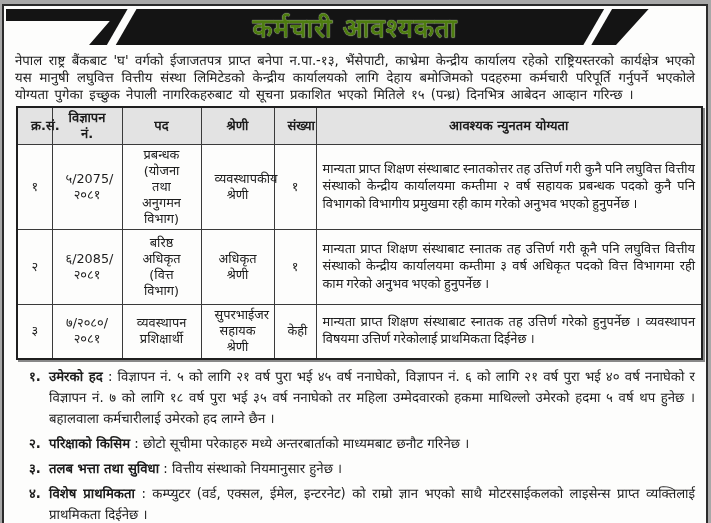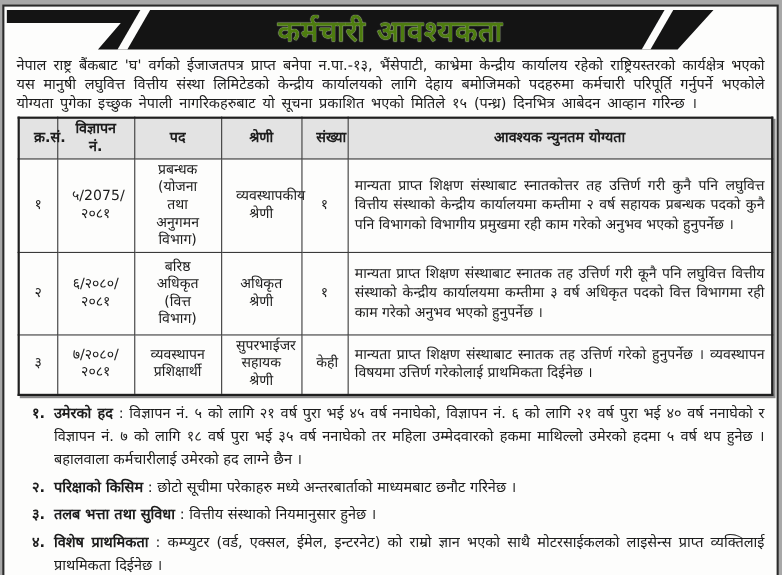--- a/index.html
+++ b/index.html
@@ -42,21 +42,21 @@
     box-shadow:2px 2px 0 rgba(40,40,40,.55);
   }
   th,td{
     border:1px solid #3a3a3a; font-size:12.8px; line-height:16px;
     padding:2px 13px; vertical-align:middle; text-align:center;
   }
   thead th{
     background:var(--header-bg); font-weight:bold; height:27px; font-size:13px;
   }
   td.qual{
-    text-align:justify; padding:3px 6px; line-height:17.5px;
+    text-align:justify; padding:3px 6px; line-height:17.5px;font-family:Liberation Serif, serif;
   }
   tr.r1 td{height:83px;} tr.r2 td{height:75px;} tr.r3 td{height:54px;}
   
   .notes{margin-top:6px; font-size:13.2px;}
   .notes-label{font-weight:bold; font-size:13.5px;}
   .note-item{
     position:relative; padding-left:34px; margin-top:4px;
     line-height:21px; text-align:justify;
   }
   .note-no{position:absolute; left:14px; font-weight:bold;}
@@ -102,21 +102,21 @@
       <tr class="r1">
         <td>१</td>
         <td>५/2075/ २०८१</td>
         <td>प्रबन्धक (योजना तथा अनुगमन विभाग)</td>
         <td>व्यवस्थापकीय श्रेणी</td>
         <td>१</td>
         <td class="qual">मान्यता प्राप्त शिक्षण संस्थाबाट स्नातकोत्तर तह उत्तिर्ण गरी कुनै पनि लघुवित्त वित्तीय संस्थाको केन्द्रीय कार्यालयमा कम्तीमा २ वर्ष सहायक प्रबन्धक पदको कुनै पनि विभागको विभागीय प्रमुखमा रही काम गरेको अनुभव भएको हुनुपर्नेछ ।</td>
       </tr>
       <tr class="r2">
         <td>२</td>
-        <td>६/२०८०/ २०८१</td>
+        <td>६/2085/ २०८१</td>
         <td>बरिष्ठ अधिकृत (वित्त विभाग)</td>
         <td>अधिकृत श्रेणी</td>
         <td>१</td>
         <td class="qual">मान्यता प्राप्त शिक्षण संस्थाबाट स्नातक तह उत्तिर्ण गरी कूनै पनि लघुवित्त वित्तीय संस्थाको केन्द्रीय कार्यालयमा कम्तीमा ३ वर्ष अधिकृत पदको वित्त विभागमा रही काम गरेको अनुभव भएको हुनुपर्नेछ ।</td>
       </tr>
       <tr class="r3">
         <td>३</td>
         <td>७/२०८०/ २०८१</td>
         <td>व्यवस्थापन प्रशिक्षार्थी</td>
         <td>सुपरभाईजर सहायक श्रेणी</td>

